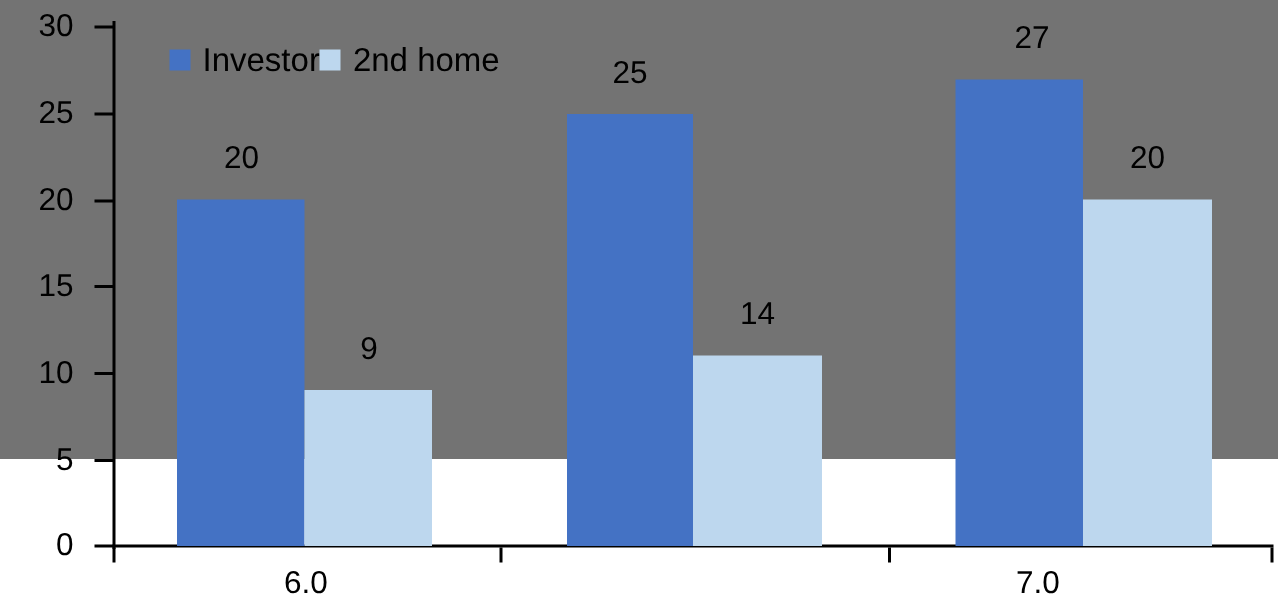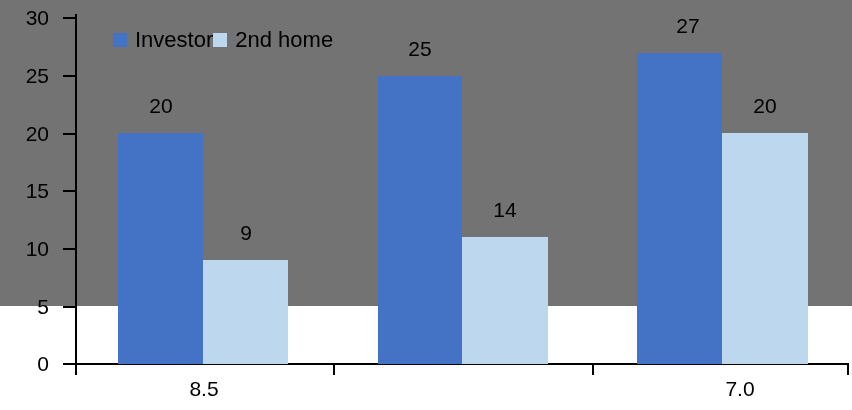--- a/index.html
+++ b/index.html
@@ -69,22 +69,22 @@
     <div class="y-lbl" style="top:296px;left:-5px;">5</div>
 
     <div class="y-tick" style="top:363px;"></div>
     <div class="y-lbl" style="top:353px;left:-5px;">0</div>
 
     <div class="x-tick" style="left:75px;"></div>
     <div class="x-tick" style="left:333px;"></div>
     <div class="x-tick" style="left:592px;"></div>
     <div class="x-tick" style="left:847px;"></div>
 
-    <div class="x-lbl" style="left:154px;width:100px;">8.5</div>
-    <div class="x-lbl" style="left:690px;width:100px;">7.0</div>
+    <div class="x-lbl" style="left:154px;width:100px;">6.0</div>
+    <div class="x-lbl" style="left:642px;width:100px;">7.0</div>
 
     <div class="bar s0" style="left:118px;width:85px;height:231px;"></div>
     <div class="val" style="left:120px;top:95px;width:82px;">20</div>
 
     <div class="bar s1" style="left:203px;width:85px;height:104px;"></div>
     <div class="val" style="left:205px;top:222px;width:82px;">9</div>
 
     <div class="bar s0" style="left:378px;width:84px;height:288px;"></div>
     <div class="val" style="left:379px;top:38px;width:82px;">25</div>
 

